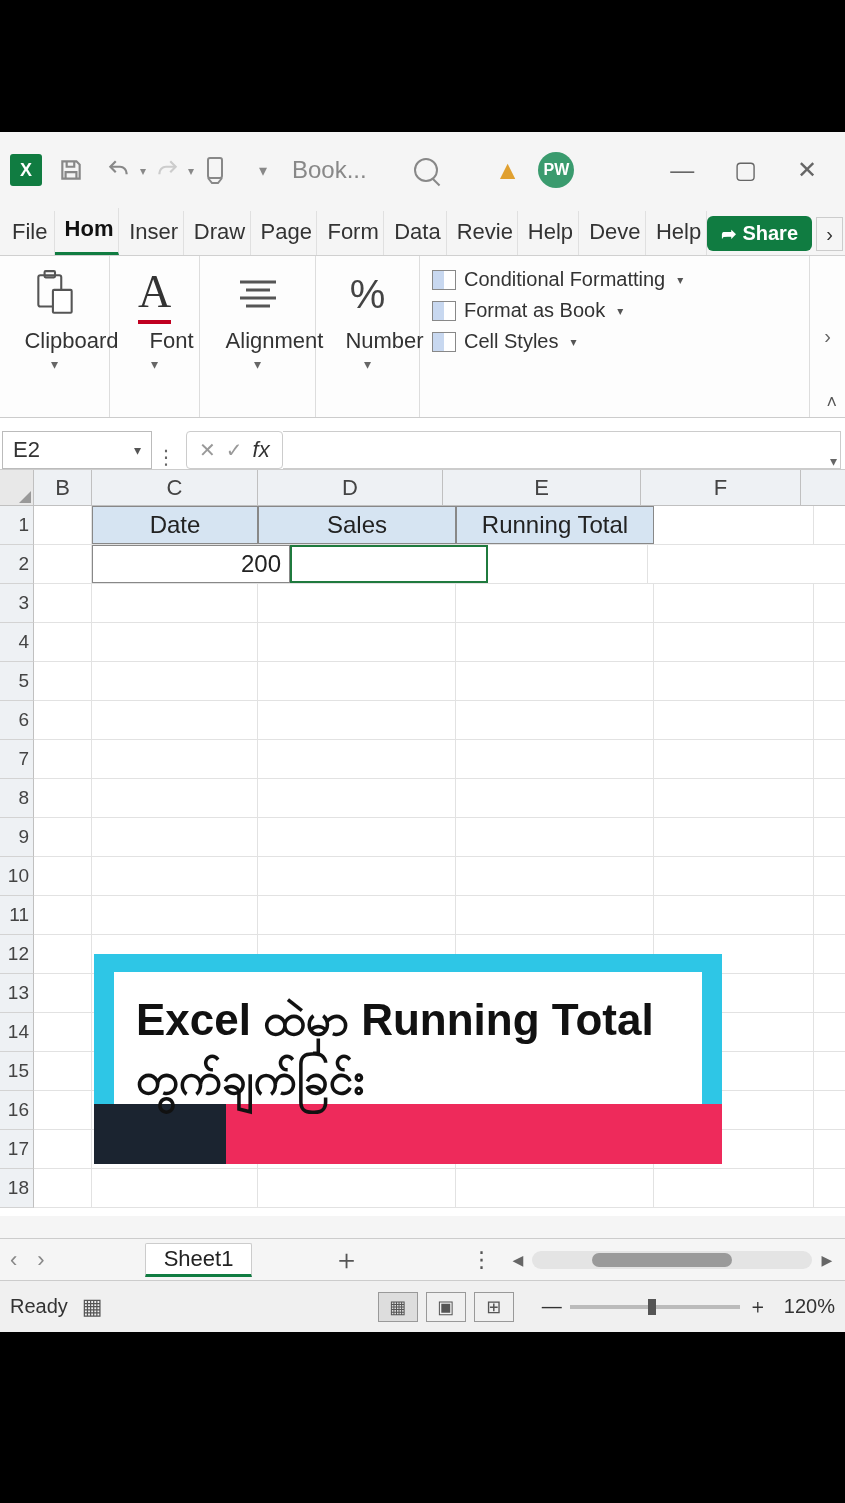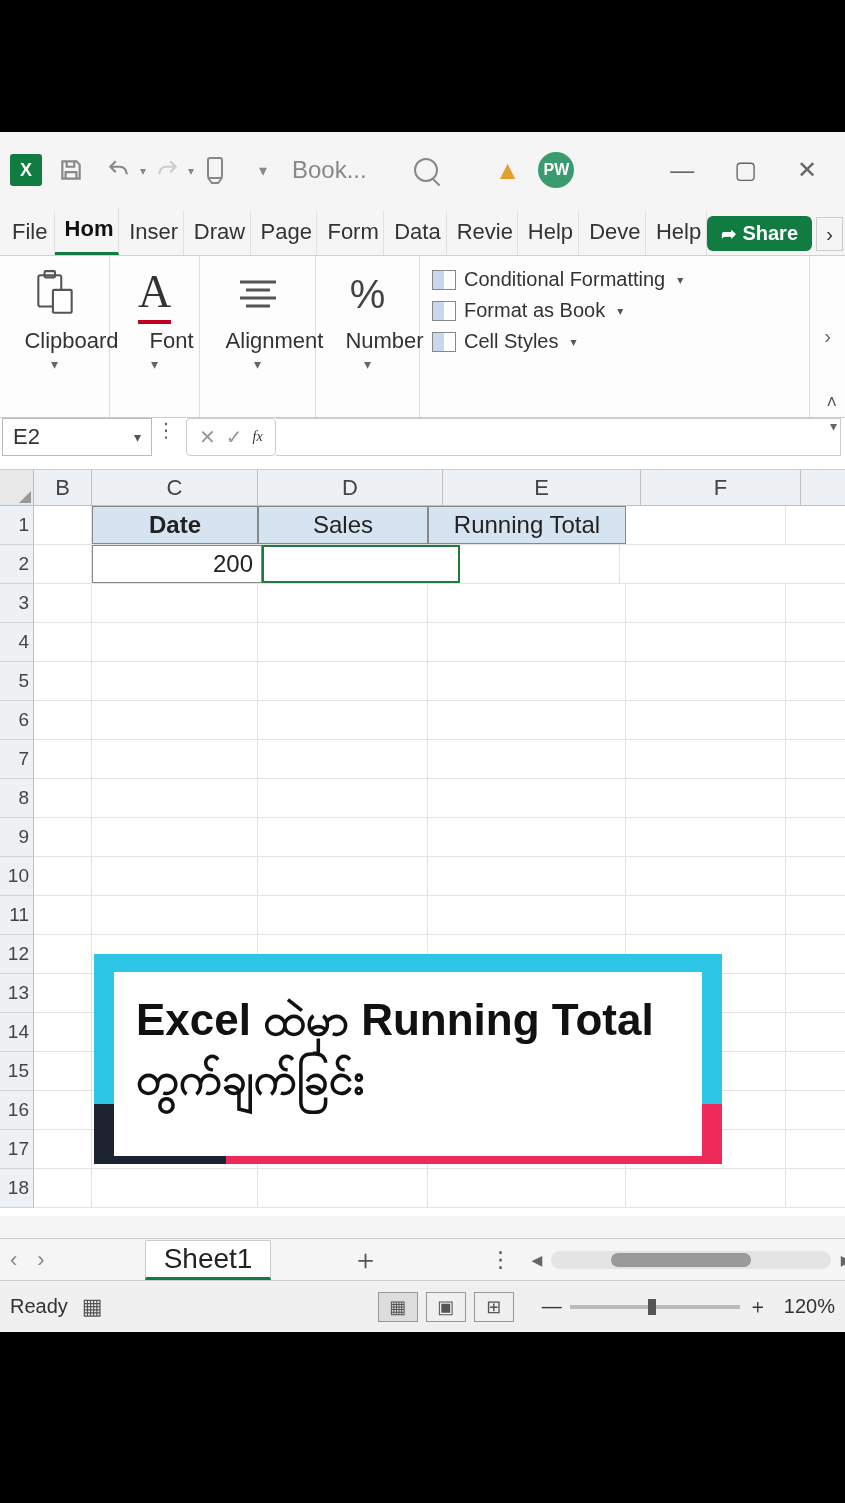--- a/index.html
+++ b/index.html
@@ -96,33 +96,33 @@
   .rgroup .gchev{font-size:14px;color:#666;margin-top:2px;}
   .styles-group{flex:1;display:flex;flex-direction:column;padding:8px 12px 4px;position:relative;}
   .style-row{display:flex;align-items:center;gap:8px;font-size:20px;color:#333;padding:4px 0;}
   .style-row .si{width:24px;height:20px;border:1px solid #888;display:inline-block;background:linear-gradient(90deg,#c8d8f0 50%,#fff 50%);}
   .style-row .caret{font-size:12px;color:#555;margin-left:4px;}
   .styles-label{font-size:20px;color:#555;text-align:center;margin-top:auto;padding-bottom:4px;}
   .rib-overflow{width:36px;border-left:1px solid #ddd;display:flex;align-items:center;justify-content:center;color:#666;font-size:20px;}
   .rib-collapse{position:absolute;right:8px;bottom:4px;color:#555;font-size:18px;}
   
   .fbar{
-    height:52px;background:#fff;border-bottom:1px solid #ccc;display:flex;align-items:flex-start;
+    height:52px;background:#fff;border-bottom:1px solid #ccc;display:flex;align-items:flex-end;
   }
   .namebox{
     width:150px;height:38px;border:1px solid #bbb;display:flex;align-items:center;padding:0 10px;font-size:22px;color:#333;margin-left:2px;background:#fff;
   }
   .namebox .ndrop{margin-left:auto;font-size:14px;color:#555;}
   .fb-dots{color:#666;font-size:20px;margin-left:4px;}
   .fb-btns{
     display:flex;align-items:center;gap:10px;border:1px solid #ccc;border-radius:4px;height:38px;padding:0 12px;margin-left:10px;
   }
   .fb-x{color:#999;font-size:20px;}
   .fb-chk{color:#999;font-size:20px;}
-  .fb-fx{font-style:italic;font-size:14px;color:#333;font-family:Liberation Serif, serif;}
+  .fb-fx{font-style:italic;font-size:22px;color:#333;font-family:Liberation Sans, sans-serif;}
   .formula-input{flex:1;height:38px;border:1px solid #ccc;border-left:none;margin-right:4px;background:#fff;}
   .fb-expand{position:absolute;right:8px;color:#666;font-size:14px;}
   
   .colhdr{
     height:36px;display:flex;background:#eef1f4;border-bottom:1px solid #c0c0c0;
   }
   .selall{width:34px;background:#e8e8e8;border-right:1px solid #c0c0c0;position:relative;}
   .selall::after{content:"";position:absolute;right:2px;bottom:2px;width:0;height:0;border-left:12px solid transparent;border-bottom:12px solid #999;}
   .colcell{
     border-right:1px solid #c0c0c0;display:flex;align-items:center;justify-content:center;font-size:22px;color:#444;
@@ -133,22 +133,22 @@
   .colcell.cE{width:198px;}
   .colcell.cF{width:160px;}
   
   .grid{position:relative;background:#fff;height:710px;overflow:hidden;}
   .rowhdr-col{position:absolute;left:0;top:0;width:34px;}
   .rowhdr{height:39px;border-bottom:1px solid #d3d3d3;border-right:1px solid #c0c0c0;background:#eef1f4;display:flex;align-items:center;justify-content:flex-end;padding-right:4px;font-size:19px;color:#444;}
   .cells{position:absolute;left:34px;top:0;right:0;}
   .gridrow{height:39px;display:flex;border-bottom:1px solid #e2e2e2;}
   .gcell{border-right:1px solid #e2e2e2;}
   .gcell.cB{width:58px;}
-  .gcell.cC{width:166px;font-weight:bold;}
-  .gcell.cD{width:170px;}
+  .gcell.cC{width:166px;}
+  .gcell.cD{width:198px;}
   .gcell.cE{width:198px;}
   .gcell.cF{width:160px;}
   
   .thdr{
     background:#d6e4f2;border:1px solid #888 !important;display:flex;align-items:center;justify-content:center;font-size:24px;color:#222;font-weight:400;
   }
   .tdata{
     border:1px solid #888 !important;display:flex;align-items:center;font-size:24px;color:#222;padding:0 8px;background:#fff;
   }
   .tdata.right{justify-content:flex-end;}
@@ -157,34 +157,34 @@
   
   .caption-wrap{
     position:absolute;
     left:94px; top:448px;
     width:628px; height:210px;
   }
   .cap-top{position:absolute;left:0;top:0;width:628px;height:150px;background:#2ec6e6;}
   .cap-bottom{position:absolute;left:0;top:150px;width:628px;height:60px;background:#ee2a5b;}
   .cap-dark{position:absolute;left:0;top:150px;width:132px;height:60px;background:#1b2430;}
   .cap-white{
-    position:absolute;left:20px;top:18px;width:588px;height:184px;background:#fff;
+    position:absolute;left:20px;top:18px;width:588px;height:132px;background:#fff;
     padding:18px 22px;
   }
   .cap-white .ctext{
     font-size:44px;font-weight:800;color:#111;line-height:1.35;
     font-family:Arial,"Segoe UI",sans-serif;
   }
   
   .sheet-bar{
     position:absolute;left:0;right:0;bottom:52px;height:42px;background:#f5f5f5;border-top:1px solid #ccc;display:flex;align-items:center;padding:0 10px;gap:20px;
   }
   .sb-arrow{color:#888;font-size:22px;}
   .sheet-tab{
-    background:#fff;border:1px solid #ccc;border-bottom:3px solid #107c41;padding:2px 18px;font-size:28px;color:#222;border-radius:2px 2px 0 0;margin-left:80px;
+    background:#fff;border:1px solid #ccc;border-bottom:3px solid #107c41;padding:2px 18px;font-size:22px;color:#222;border-radius:2px 2px 0 0;margin-left:80px;
   }
   .add-sheet{font-size:28px;color:#555;margin-left:60px;}
   .sb-dots{font-size:22px;color:#555;margin-left:90px;}
   .hscroll{
     margin-left:20px;width:280px;height:18px;background:#e4e4e4;border-radius:9px;position:relative;display:flex;align-items:center;
   }
   .hscroll .htrack{position:absolute;left:60px;width:140px;height:14px;background:#9a9a9a;border-radius:7px;}
   .hscroll .harr{color:#666;font-size:14px;}
   .hscroll .harr.left{position:absolute;left:-20px;}
   .hscroll .harr.right{position:absolute;right:-20px;}

